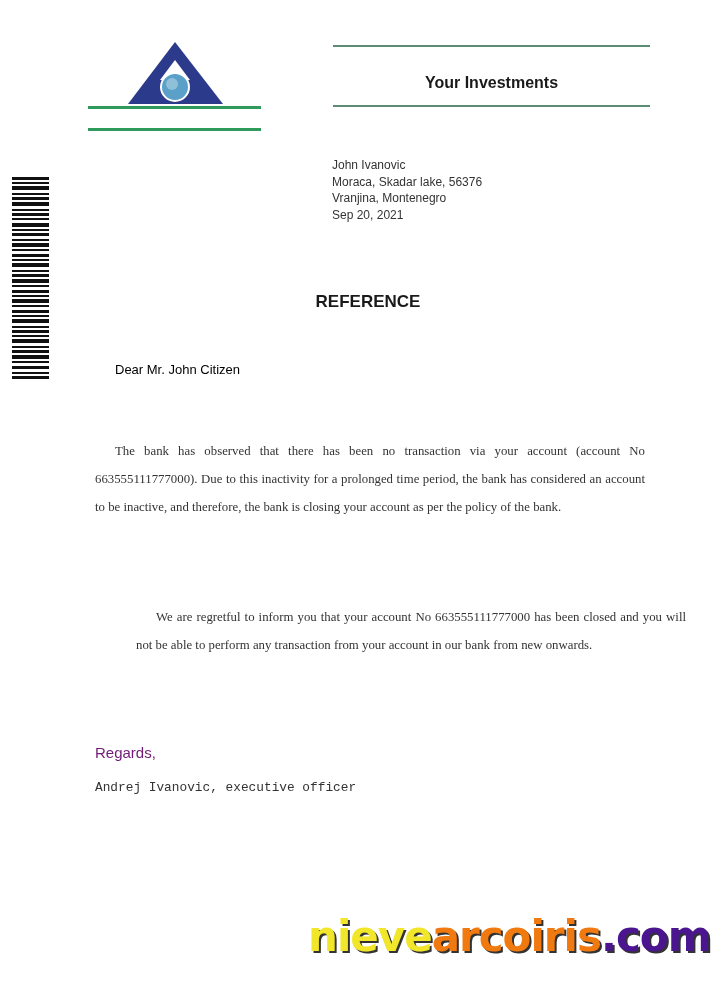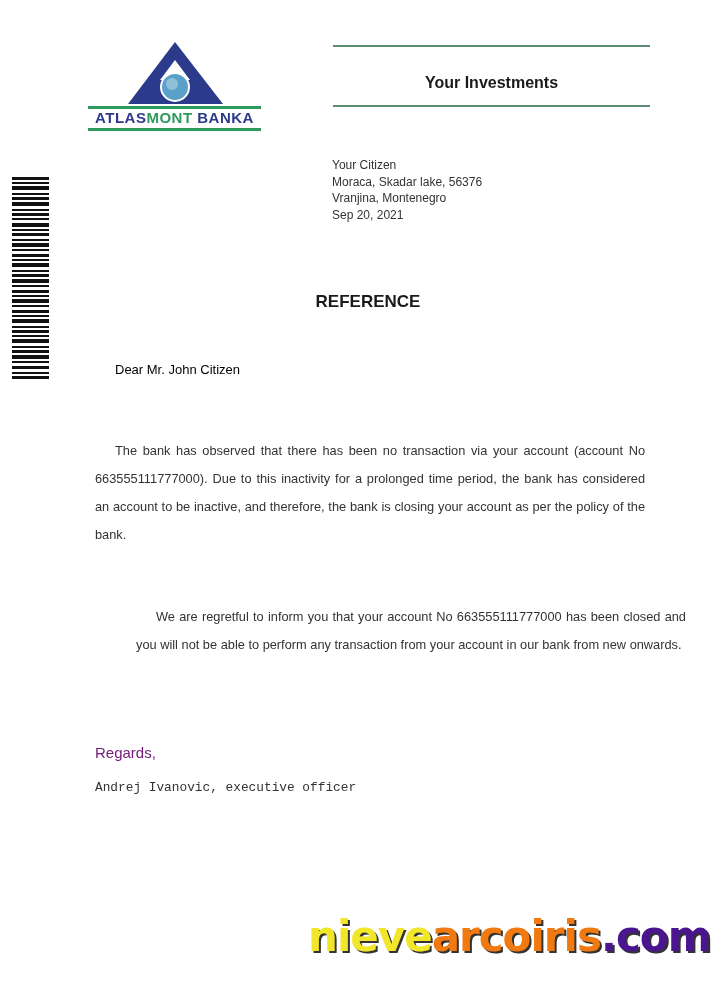--- a/index.html
+++ b/index.html
@@ -13,52 +13,49 @@
   .logo .name .g { color:#2e9a5c; }
   .hdr-line { position:absolute; left:333px; width:317px; height:2px; background:#5d8c74; }
   .hdr-title { position:absolute; left:333px; width:317px; top:66px; text-align:center;
                font-weight:bold; font-size:16px; color:#1a1a1a;margin-top:8px; }
   .addr { position:absolute; left:332px; top:157px; font-size:12px; line-height:16.5px; color:#333; }
   .barcode { position:absolute; left:12px; top:177px; width:37px; height:202px; }
   .title { position:absolute; left:0; width:736px; top:292px; text-align:center;
            font-weight:bold; font-size:17px; color:#1a1a1a; }
   .salut { position:absolute; left:115px; top:362px; font-size:13px; color:#000000; }
   .para { position:absolute; left:95px; width:550px; font-size:12.8px; line-height:28px;
-          color:#333; text-align:justify; text-indent:20px; margin:0; }
+          color:#333; text-align:justify; text-indent:20px; margin:0;font-family:Liberation Serif, serif; }
   .p1 { top:437px; }
   .p2 { top:603px;margin-left:41px; }
   .regards { position:absolute; left:95px; top:744px; font-size:15px; color:#701a75; }
   .signer { position:absolute; left:95px; top:780px; font-size:12.8px; color:#333;font-family:Liberation Mono, monospace; }
   .wm { position:absolute; left:308px; top:912px; font-size:42px; font-weight:bold;
         font-family:"DejaVu Sans", sans-serif; letter-spacing:-1px;
         text-shadow:2px 2px 0 #333; }
 </style>
 </head>
 <body>
 
 <div class="logo">
   <svg width="95" height="62" viewBox="0 0 95 62">
     <polygon points="47,0 95,62 0,62" fill="#2c3a8c"></polygon>
     <polygon points="47,18 62,38 32,38" fill="#ffffff"></polygon>
     <circle cx="47" cy="45" r="14" fill="#5aa0c8" stroke="#ffffff" stroke-width="2"></circle>
     <circle cx="44" cy="42" r="6" fill="#8fc0d8"></circle>
   </svg>
   <div class="bar" style="top:64px;"></div>
-  <div class="name">
-    <span>ATLAS</span><span class="g">MONT</span><span> BANKA</span>
-  </div>
   <div class="bar" style="top:86px;"></div>
 </div>
 
 <div class="hdr-line" style="top:45px;"></div>
 <div class="hdr-title">Your Investments</div>
 <div class="hdr-line" style="top:105px;"></div>
 
 <div class="addr">
-  <div>Your Citizen</div>
+  <div>John Ivanovic</div>
   <div>Moraca, Skadar lake, 56376</div>
   <div>Vranjina, Montenegro</div>
   <div>Sep 20, 2021</div>
 </div>
 
 <svg class="barcode" viewBox="0 0 37 202">
   <g fill="#111">
     <rect x="0" y="0" width="37" height="3"></rect>
       <rect x="0" y="5" width="37" height="2"></rect>
       <rect x="0" y="9" width="37" height="4"></rect>

